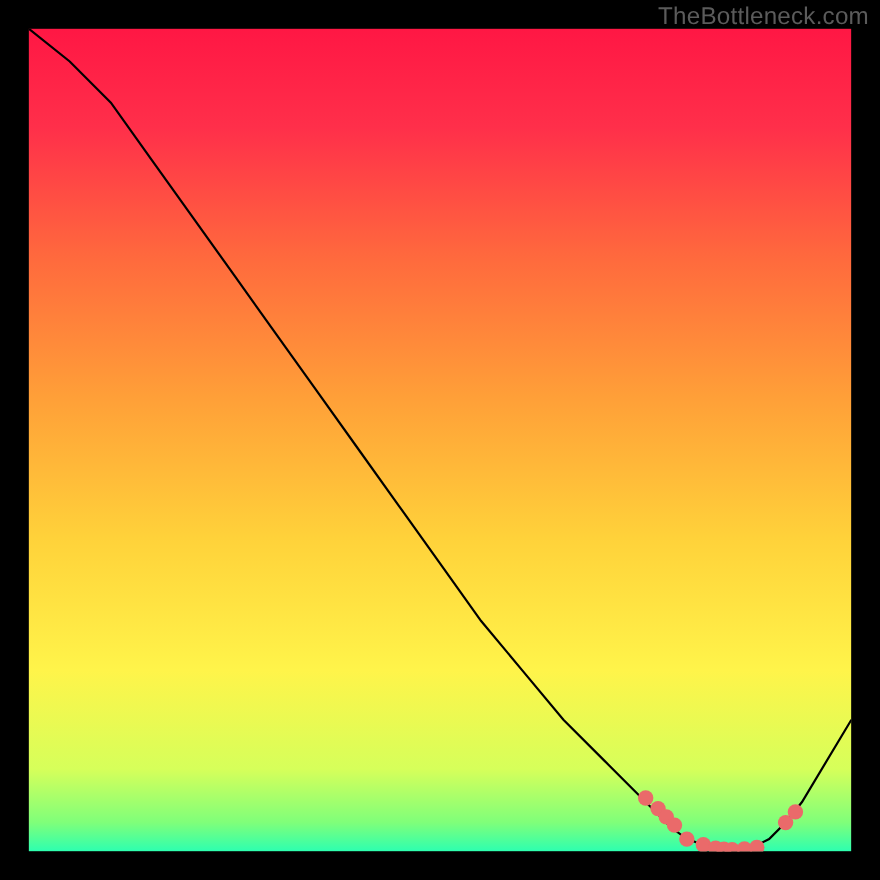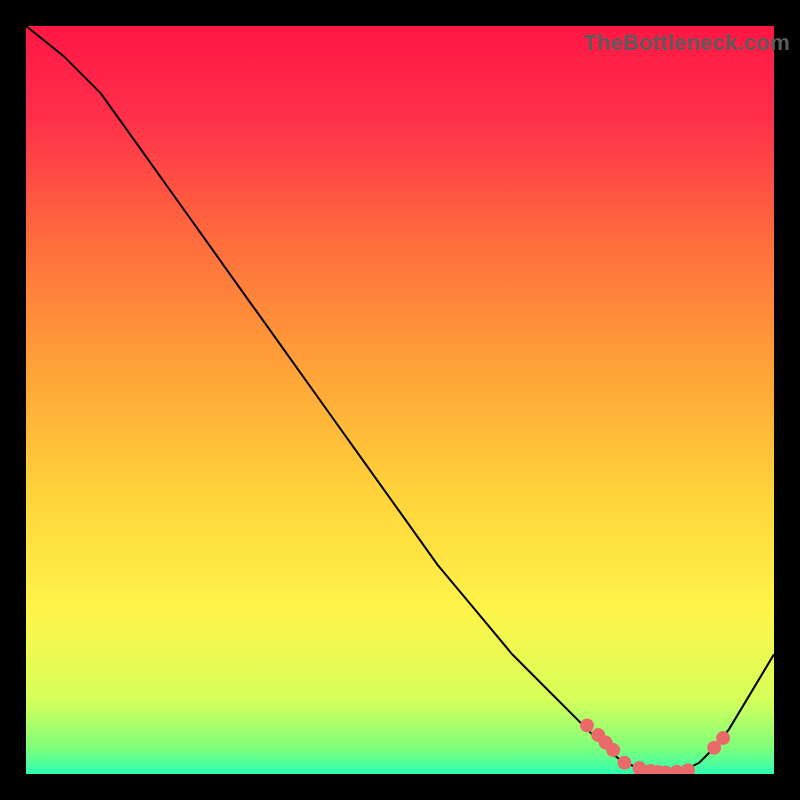--- a/index.html
+++ b/index.html
@@ -14,25 +14,24 @@
   .wrap {
     position: relative;
     width: 800px;
     height: 800px;
   }
   .watermark {
     position: absolute;
     top: 2px;
     right: 10px;
     font-size: 22px;
-    font-weight: bold;
+    font-weight: normal;
     color: #5b5b5b;
     letter-spacing: 0.2px;
     z-index: 10;
-    margin-top: 28px;
   }
   .plot {
     position: absolute;
     left: 26px;
     top: 26px;
     width: 748px;
     height: 748px;
   }
   svg { display: block; }
 </style>

